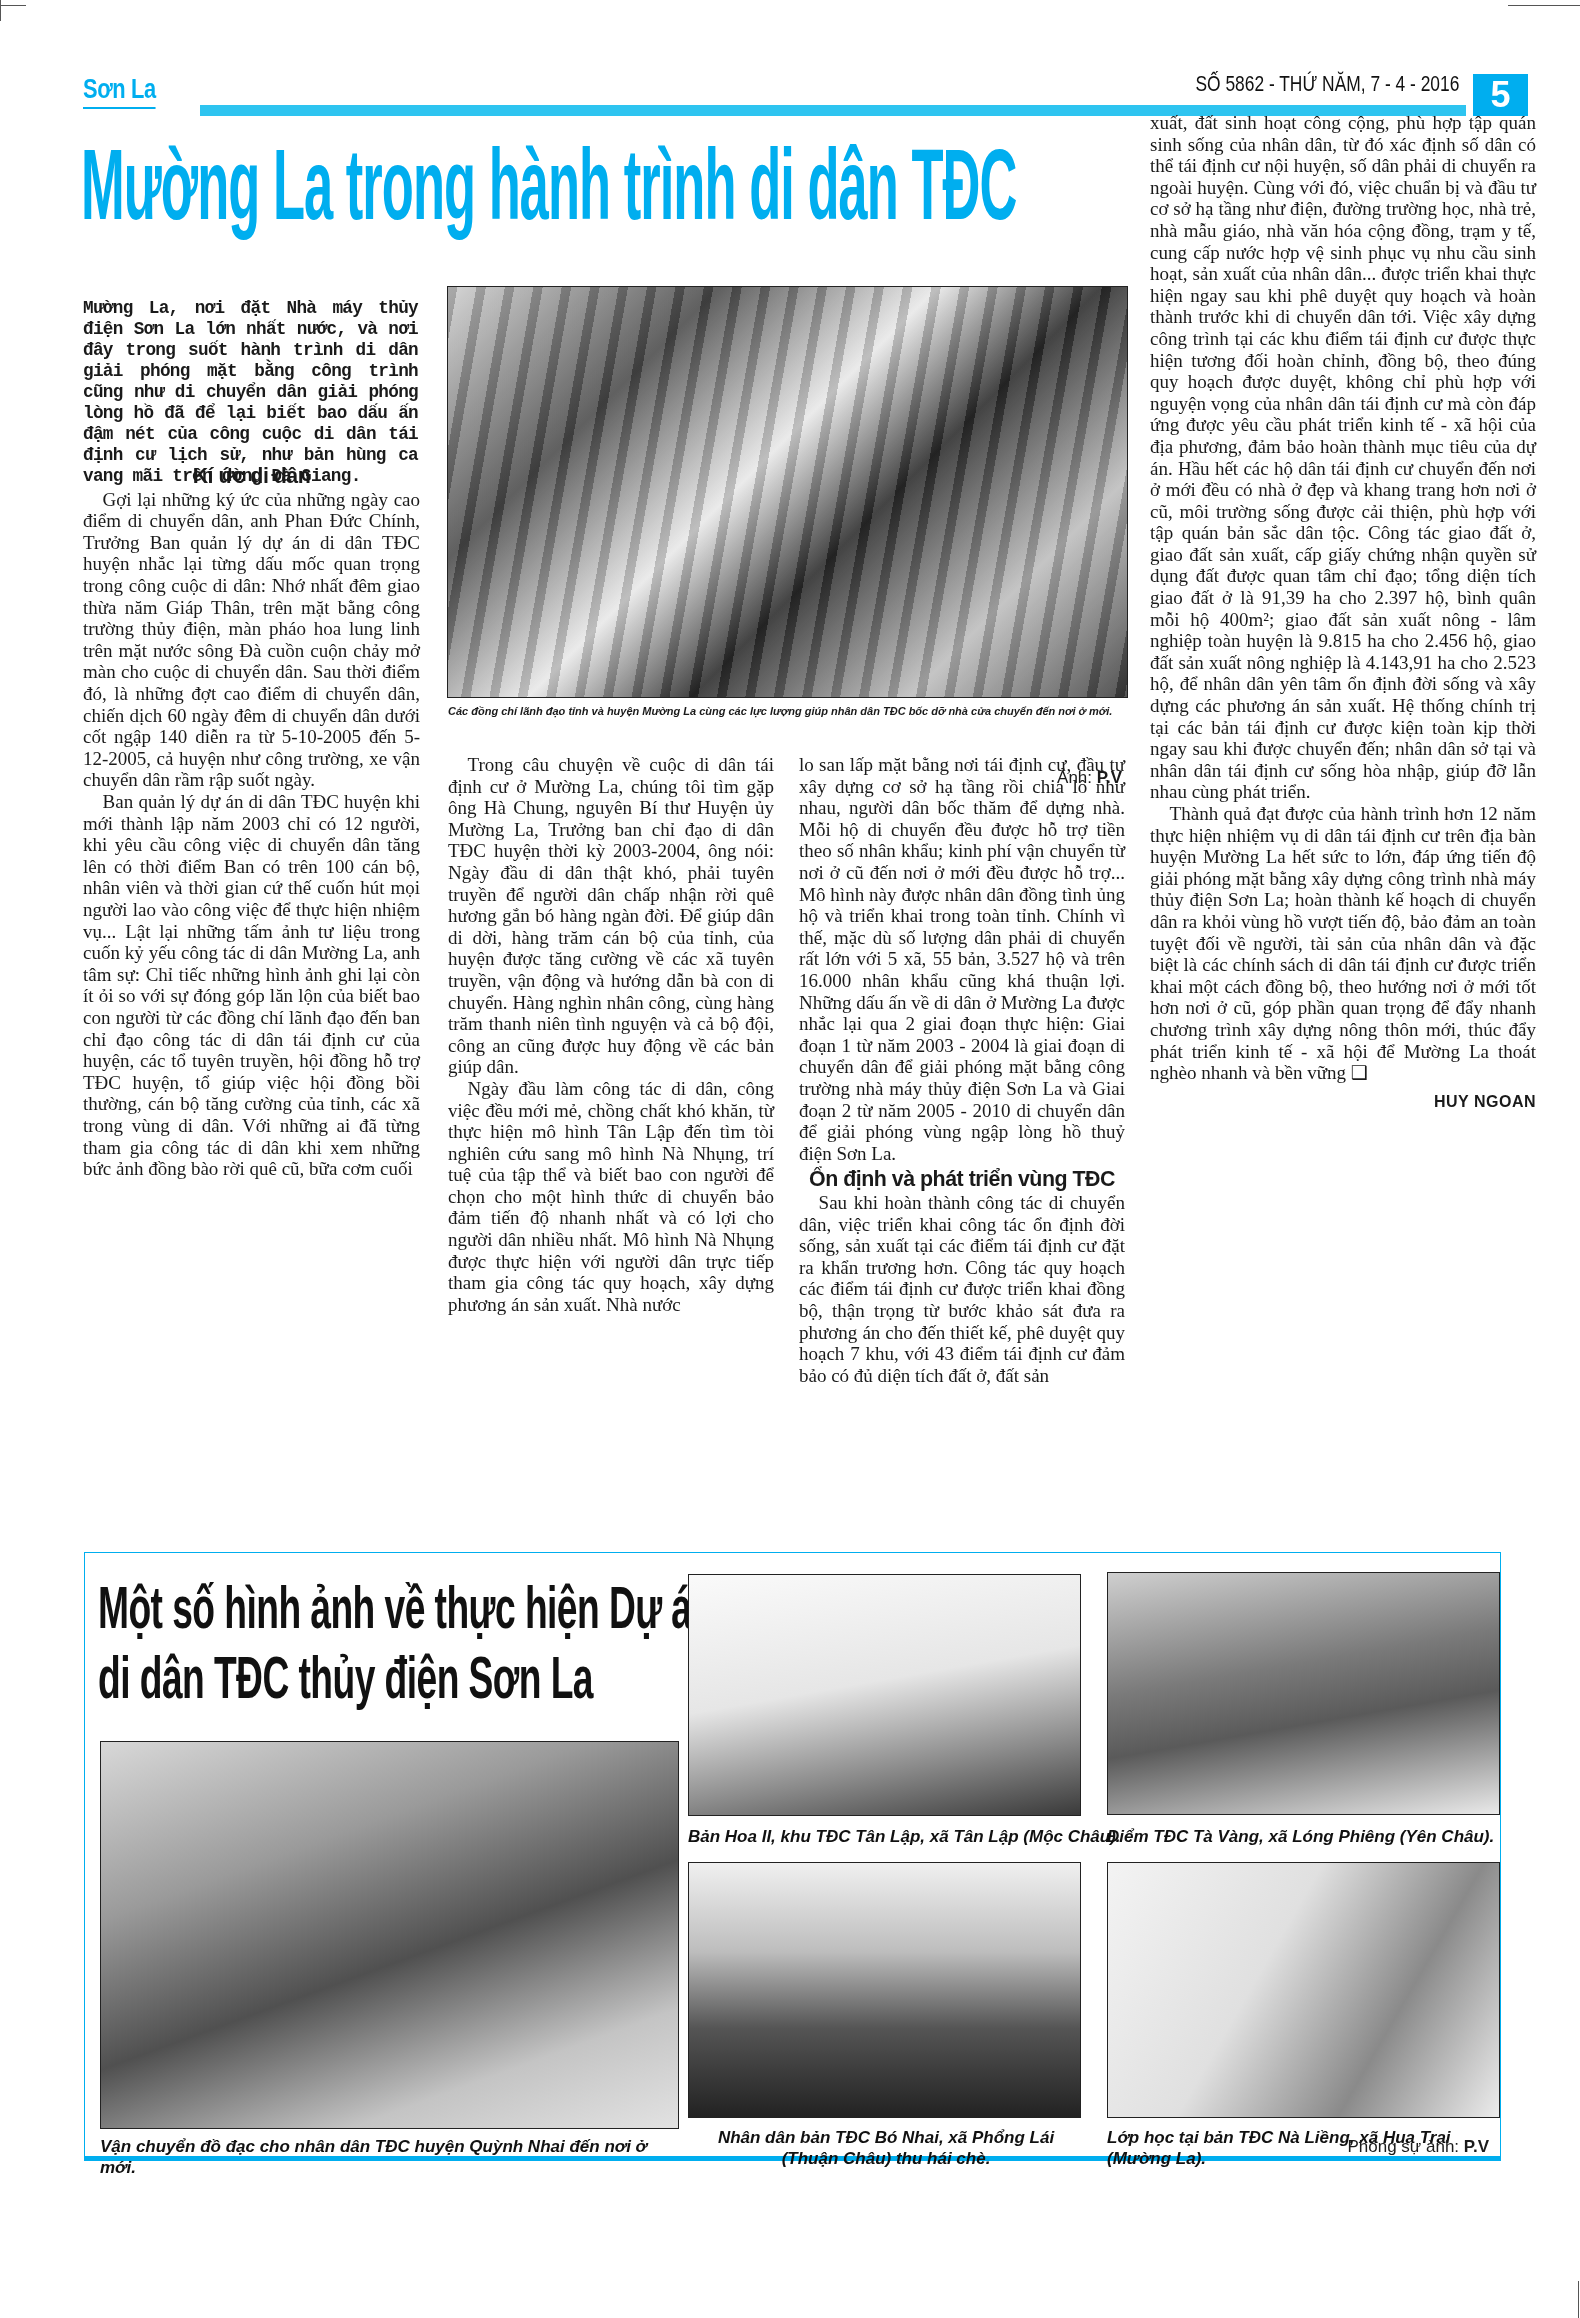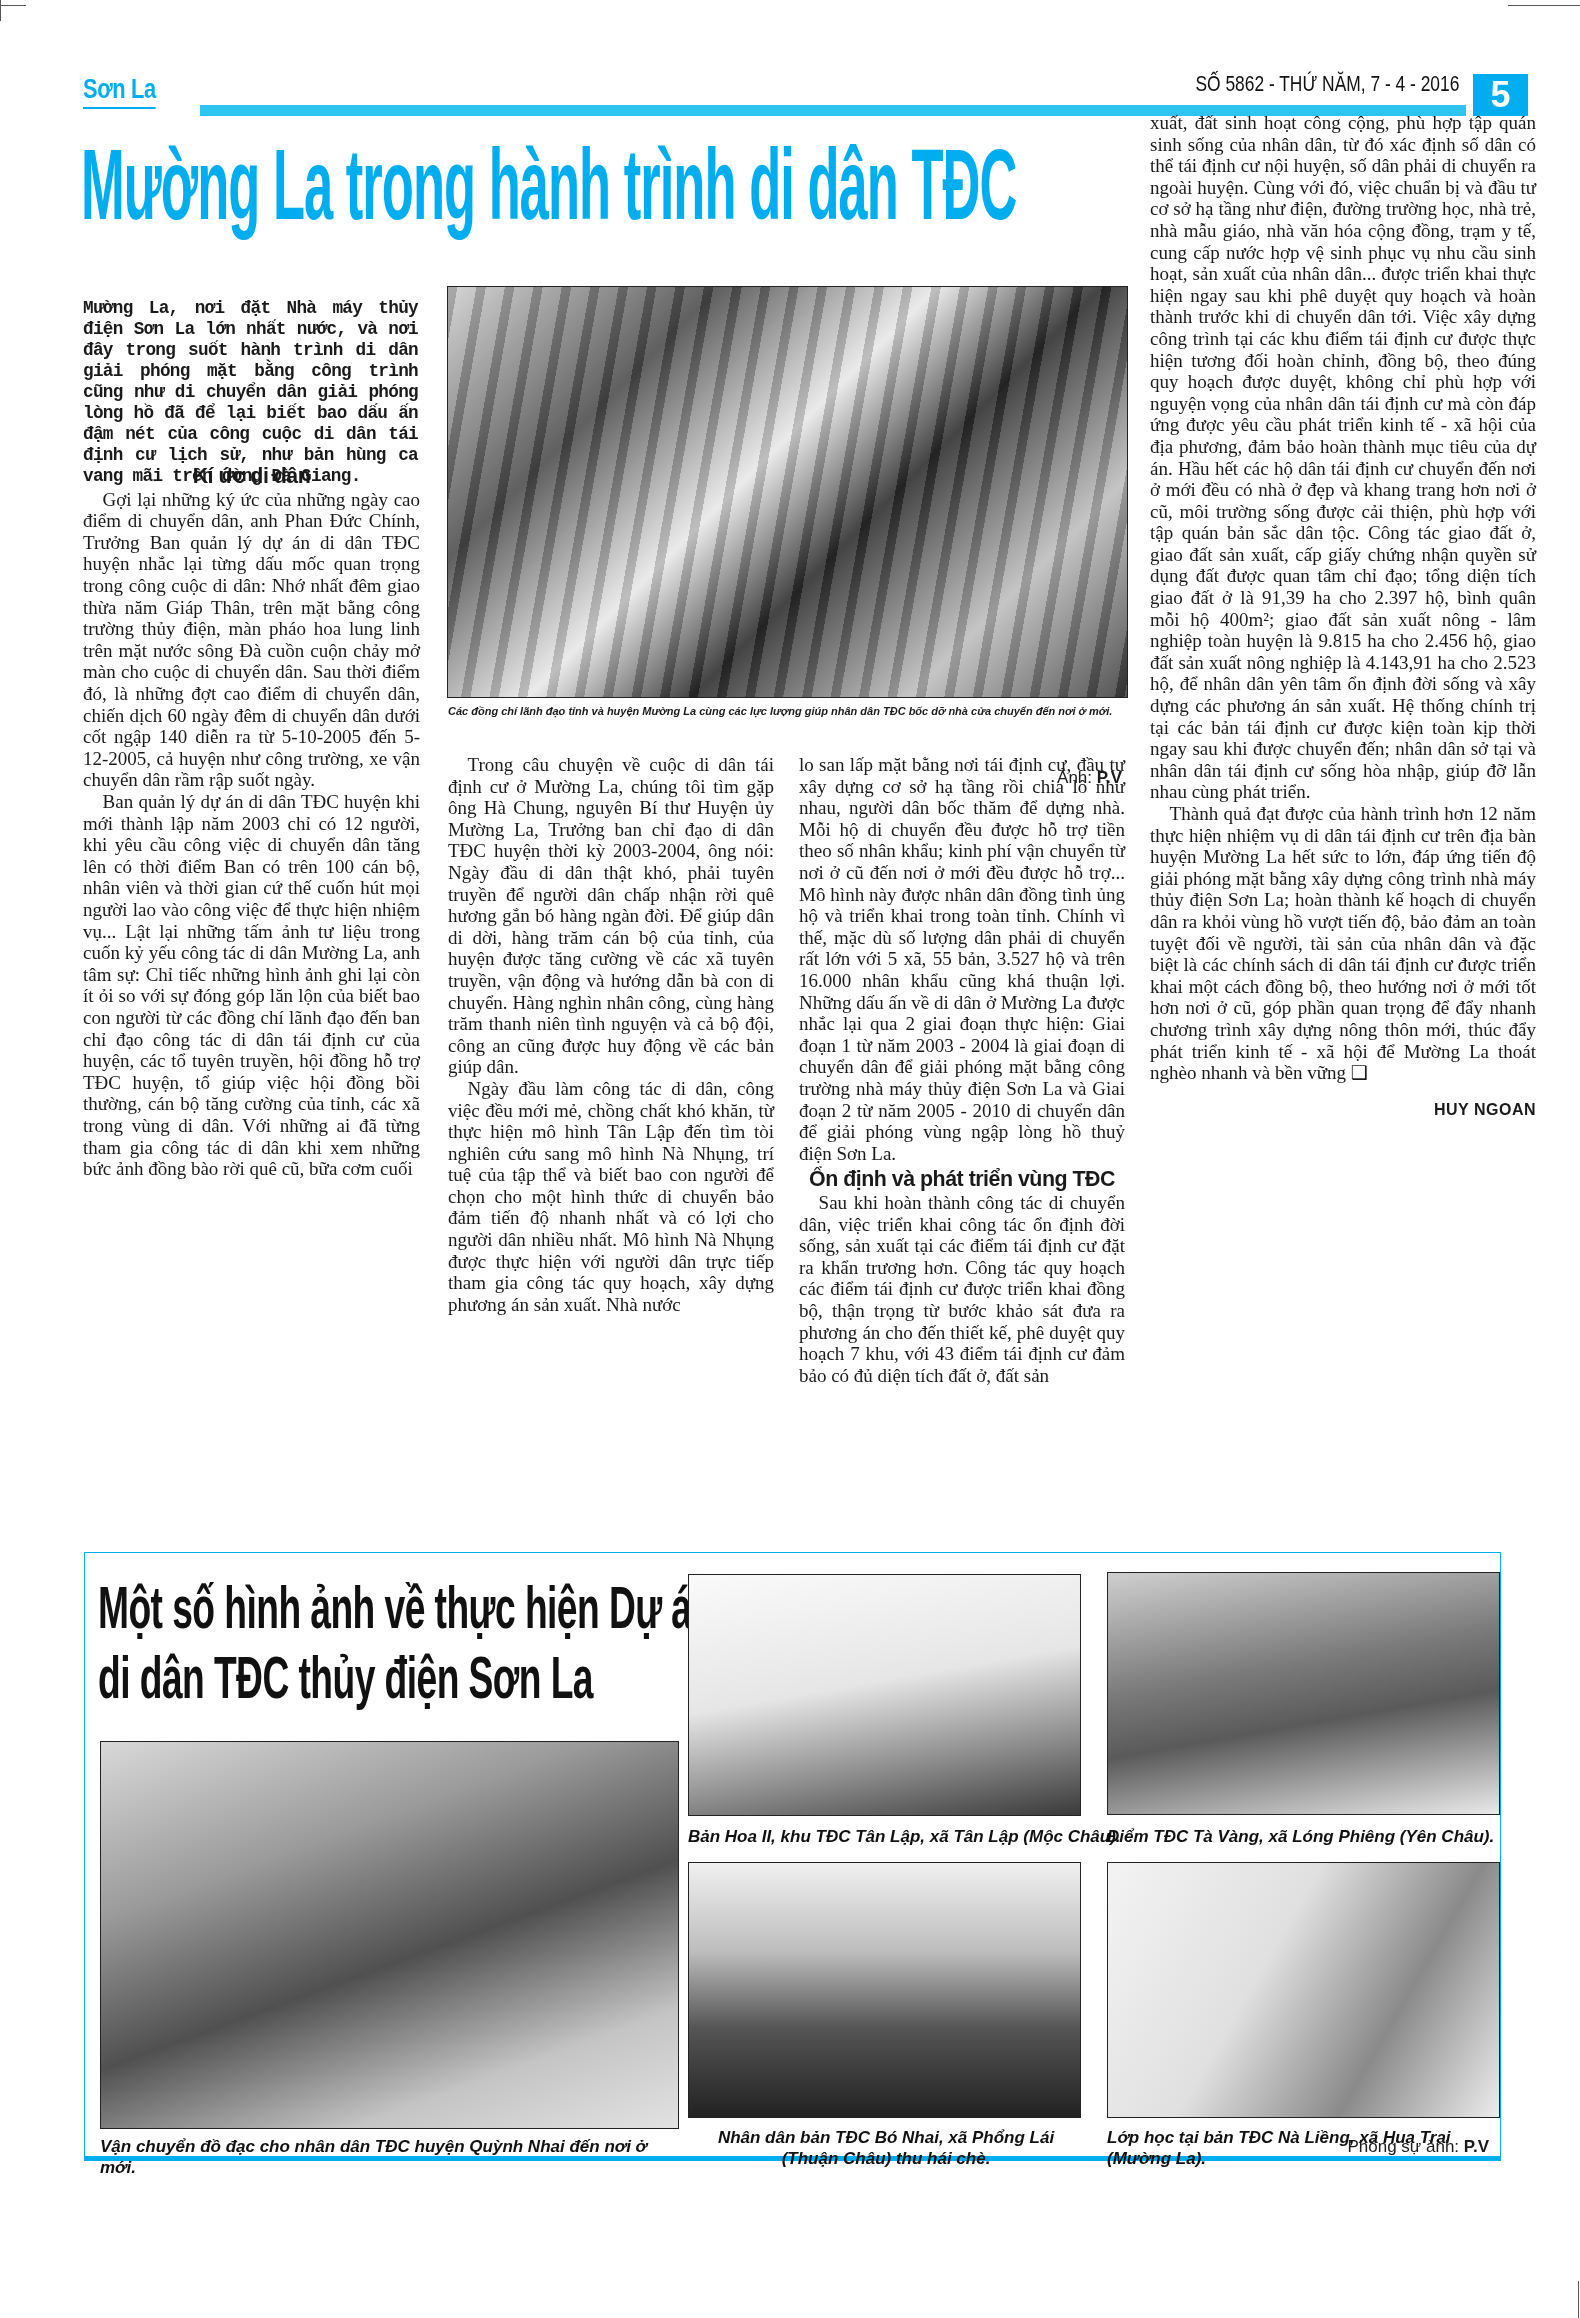--- a/index.html
+++ b/index.html
@@ -15,21 +15,21 @@
   
   .col{font-size:19px;line-height:21.6px;text-align:justify;}
   .col p{margin:0;text-indent:19.6px;}
   .col p.noindent{text-indent:0;}
   .lede{left:83px;top:298px;width:335px;font-family:Liberation Mono, monospace;font-weight:bold;font-size:17.7px;line-height:21px;text-align:justify;transform:scaleX(1);letter-spacing:-0.7px;}
   .subhead{font-family:"Liberation Sans",sans-serif;font-weight:bold;font-size:21.4px;text-align:center;letter-spacing:-0.5px;margin:2.8px 0 0.9px 0;line-height:24px;}
   .c1{left:83px;top:461px;width:337px;}
   .c2{left:448px;top:754px;width:326px;}
   .c3{left:799px;top:754px;width:326px;}
   .c4{left:1150px;top:112px;width:386px;}
-  .byline{font-family:"Liberation Sans",sans-serif;font-weight:bold;font-size:16px;text-align:right;margin-top:15px;letter-spacing:0.5px;}
+  .byline{font-family:"Liberation Sans",sans-serif;font-weight:bold;font-size:16px;text-align:right;margin-top:7px;letter-spacing:0.5px;}
   
   .photo{background:linear-gradient(135deg,#cfcfcf 0%,#4a4a4a 25%,#e8e8e8 45%,#2a2a2a 60%,#bdbdbd 80%,#3c3c3c 100%);border:0.9px solid #222;}
   .photo-main{left:447px;top:286px;width:679px;height:410px;}
   .photo-main .stripes{position:absolute;inset:0;background:repeating-linear-gradient(100deg,rgba(0,0,0,.18) 0 9.3px,rgba(255,255,255,.12) 9.3px 28px);}
   .caption-main{left:448px;top:701px;width:677px;font-family:Liberation Sans, sans-serif;font-style:italic;font-weight:bold;font-size:11px;line-height:20px;}
   .credit-main{right:458px;top:721px;font-family:Liberation Sans, sans-serif;font-size:17px;line-height:20.5px;margin-top:47px;}
   .credit-main b{font-weight:bold;}
   
   .photo-box{left:84px;top:1552px;width:1415px;height:603px;border:1.9px solid #00aeef;border-bottom:5.6px solid #00aeef;background:#fff;}
   .box-title{left:98px;top:1573px;width:582px;font-family:"Liberation Sans",sans-serif;font-weight:bold;font-size:60px;line-height:70px;color:#111;transform:scaleX(0.62);transform-origin:left top;white-space:nowrap;letter-spacing:-0.9px;}

